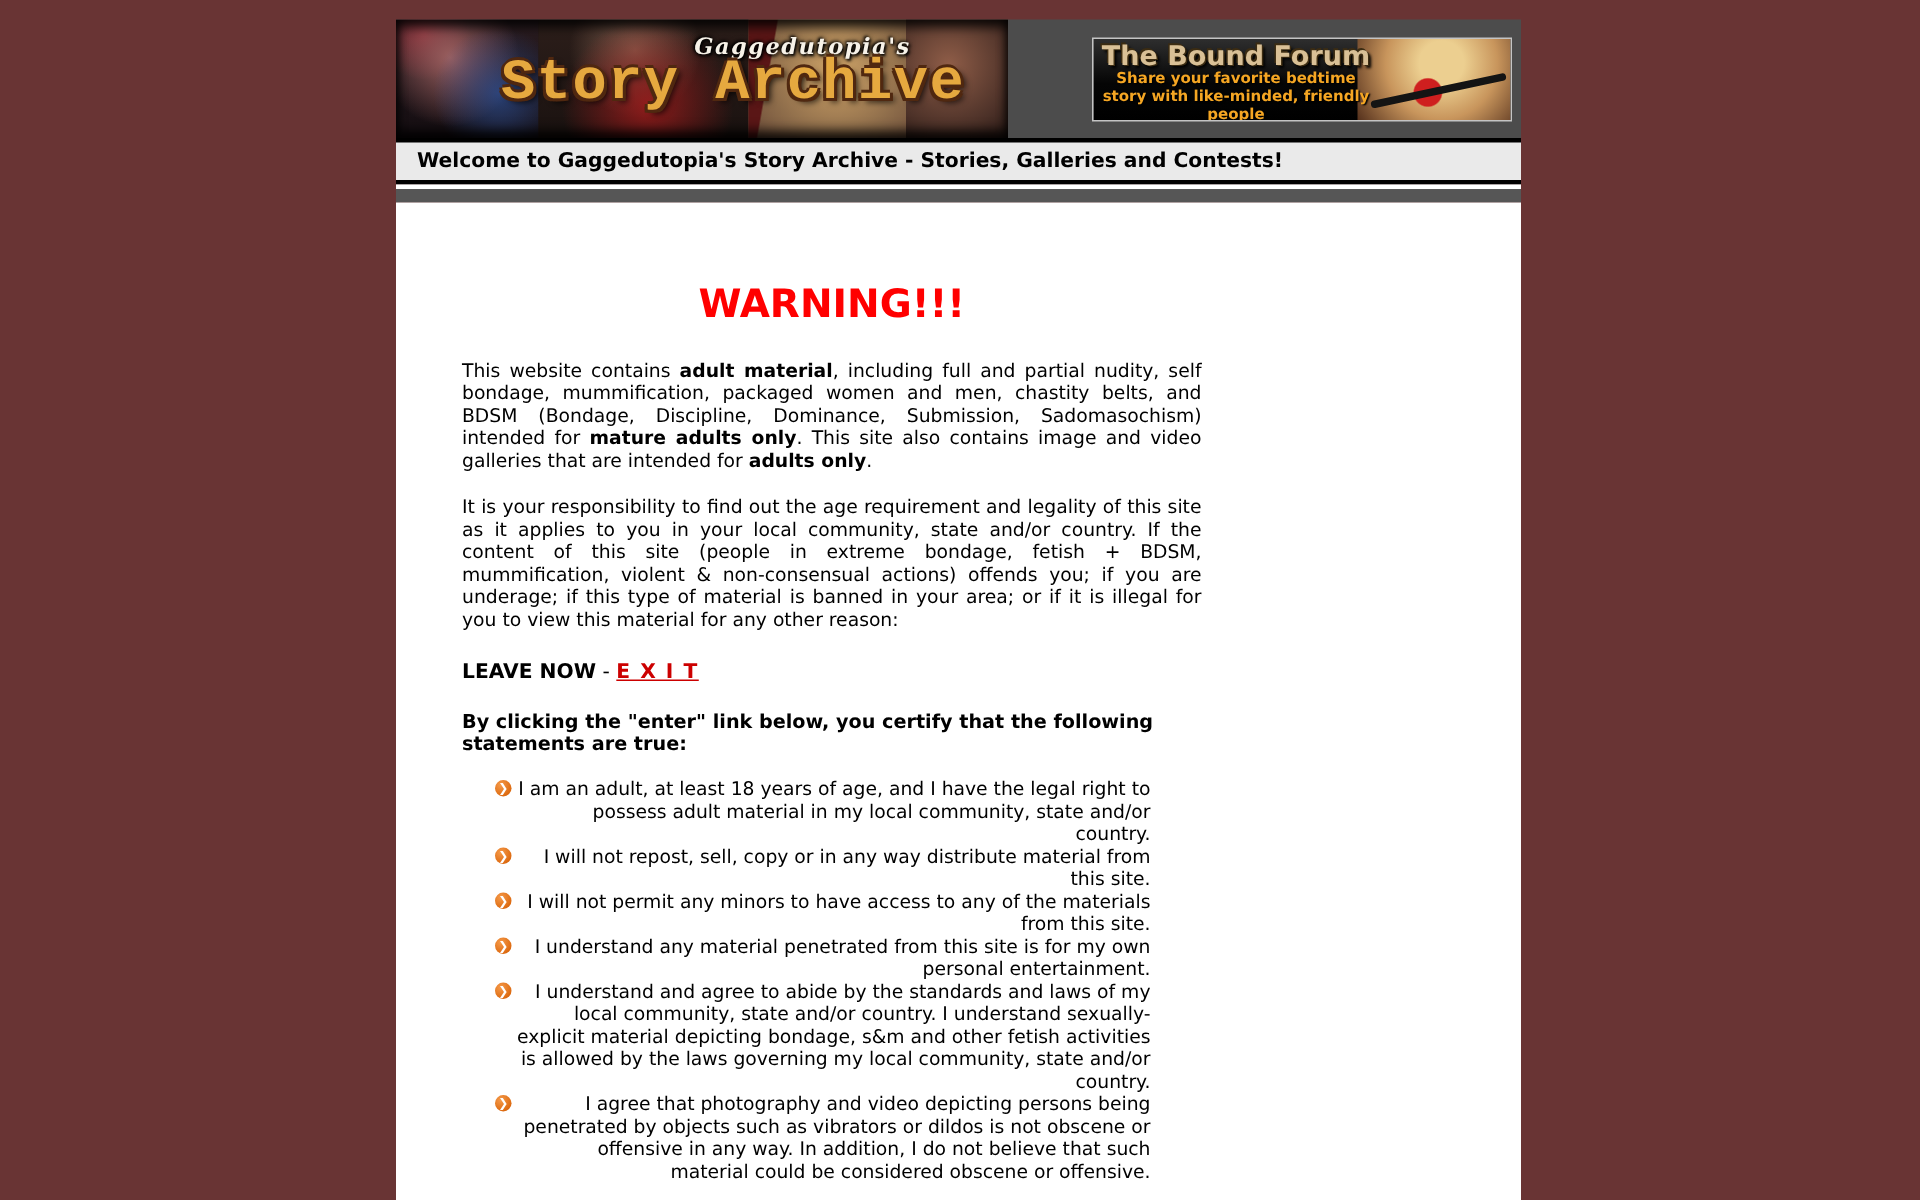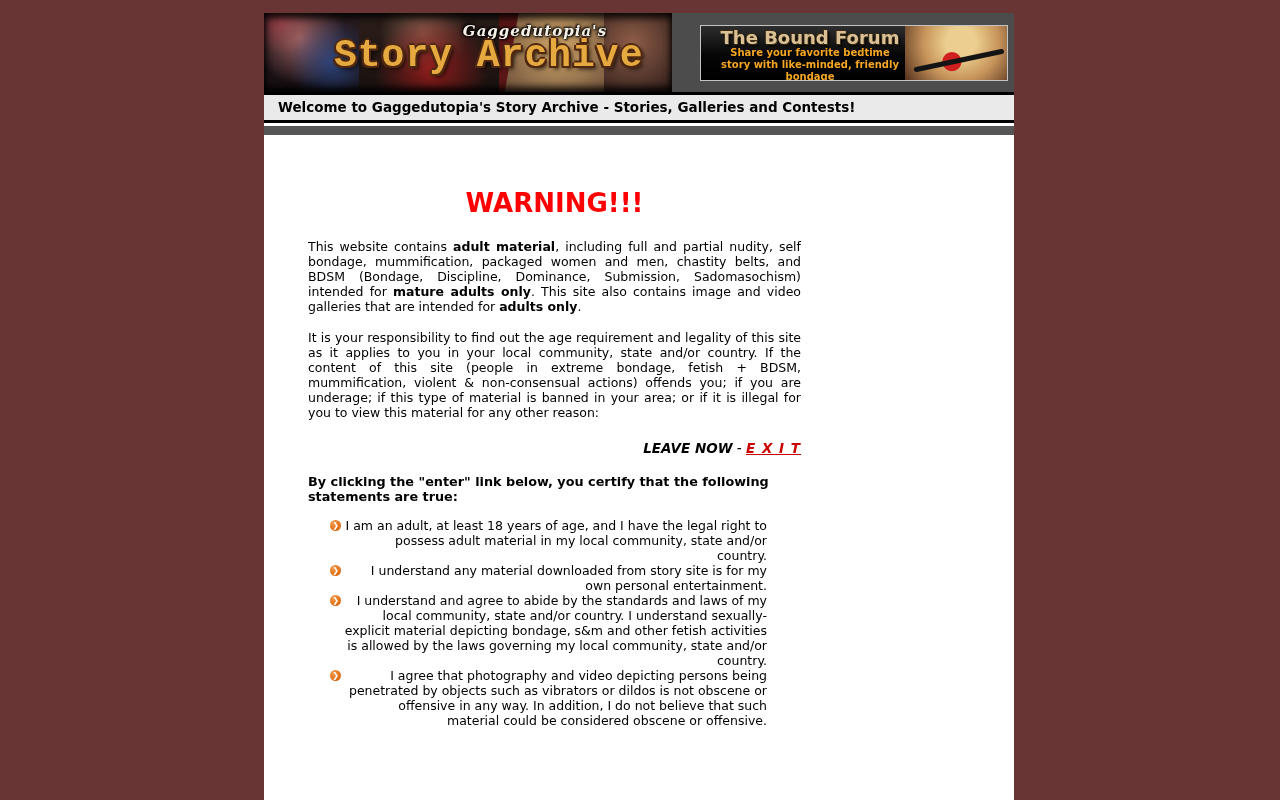--- a/index.html
+++ b/index.html
@@ -57,21 +57,21 @@
   }
   .main-title {
     position: absolute; top: 24px; left: 70px; z-index: 3; white-space: nowrap;
     font-family: Liberation Mono, monospace; font-weight: bold; font-size: 38px;
     color: #e6a93f; letter-spacing: 1px; line-height: 1;
     text-shadow: -2px 0 #502810, 2px 0 #502810, 0 -2px #502810, 0 2px #502810,
                  2px 2px 0 #502810, -2px 2px 0 #502810, 3px 3px 4px rgba(0,0,0,.8);
   }
 
   .ad-banner {
-    width: 308px; height: 56px; margin: 12px 6px 0 auto;
+    width: 280px; height: 56px; margin: 12px 6px 0 auto;
     background: linear-gradient(#2e2e2e, #050505 55%, #000);
     border: 1px solid #c4c4c4; position: relative; overflow: hidden;
     text-align: center; cursor: pointer;
   }
   .ad-photo {
     position: absolute; right: 0; top: 0; bottom: 0; width: 102px;
     background:
       radial-gradient(circle at 46% 66%, #cf1f1f 0 9px, rgba(200,30,30,0) 10px),
       radial-gradient(circle at 55% 30%, #eccf90 0 22%, #c8955c 55%, #54301c 100%);
   }
@@ -110,22 +110,22 @@
   .text-col { width: 493px; }
   .warning-title {
     margin: 0 0 22px; text-align: center;
     font-size: 26px; line-height: 28px; font-weight: bold; color: #ff0000;
   }
   .para {
     margin: 16px 0 14px; font-size: 12.5px; line-height: 15px; text-align: justify;
   }
   .b { font-weight: bold; }
   .leave-now {
-    margin: 20px 0 12px; text-align: right;
-    font-size: 13.5px; line-height: 16px; font-style: italic;
+    margin: 20px 0 12px; text-align: left;
+    font-size: 13.5px; line-height: 16px;
   }
   .leave-label { font-weight: bold; }
   .exit-link {
     color: #cc0000; font-weight: bold; text-decoration: underline;
     letter-spacing: 1px; cursor: pointer;
   }
   .certify {
     margin: 18px 0 14px; font-size: 12.8px; line-height: 15px; font-weight: bold;
   }
   ul.statements {
@@ -157,21 +157,21 @@
       <div class="photo photo4"></div>
       <div class="script-title">Gaggedutopia's</div>
       <div class="main-title">Story Archive</div>
     </div>
 
     <div class="ad-banner">
       <div class="ad-photo"></div>
       <div class="ad-text">
         <div class="ad-title">The Bound Forum</div>
         <div class="ad-tag">Share your favorite bedtime</div>
-        <div class="ad-tag">story with like-minded, friendly bondage</div>
+        <div class="ad-tag">story with like-minded, friendly people</div>
         <div class="ad-fine">No Credit Cards.  No Gimmicks.  Period.</div>
       </div>
     </div>
   </div>
 
   <div class="welcome-bar">
     <span>Welcome to Gaggedutopia's Story Archive - Stories, Galleries and Contests!</span>
   </div>
   <div class="white-gap"></div>
   <div class="gray-strip"></div>
@@ -191,21 +191,29 @@
 
       <p class="certify">By clicking the "enter" link below, you certify that the following statements are true:</p>
 
       <ul class="statements">
         <li>
           <span class="bullet"></span>
           <span>I am an adult, at least 18 years of age, and I have the legal right to possess adult material in my local community, state and/or country.</span>
         </li>
         <li>
           <span class="bullet"></span>
-          <span>I understand any material downloaded from story site is for my own personal entertainment.</span>
+          <span>I will not repost, sell, copy or in any way distribute material from this site.</span>
+        </li>
+        <li>
+          <span class="bullet"></span>
+          <span>I will not permit any minors to have access to any of the materials from this site.</span>
+        </li>
+        <li>
+          <span class="bullet"></span>
+          <span>I understand any material penetrated from this site is for my own personal entertainment.</span>
         </li>
         <li>
           <span class="bullet"></span>
           <span>I understand and agree to abide by the standards and laws of my local community, state and/or country. I understand sexually-explicit material depicting bondage, s&amp;m and other fetish activities is allowed by the laws governing my local community, state and/or country.</span>
         </li>
         <li>
           <span class="bullet"></span>
           <span>I agree that photography and video depicting persons being penetrated by objects such as vibrators or dildos is not obscene or offensive in any way. In addition, I do not believe that such material could be considered obscene or offensive.</span>
         </li>
 

